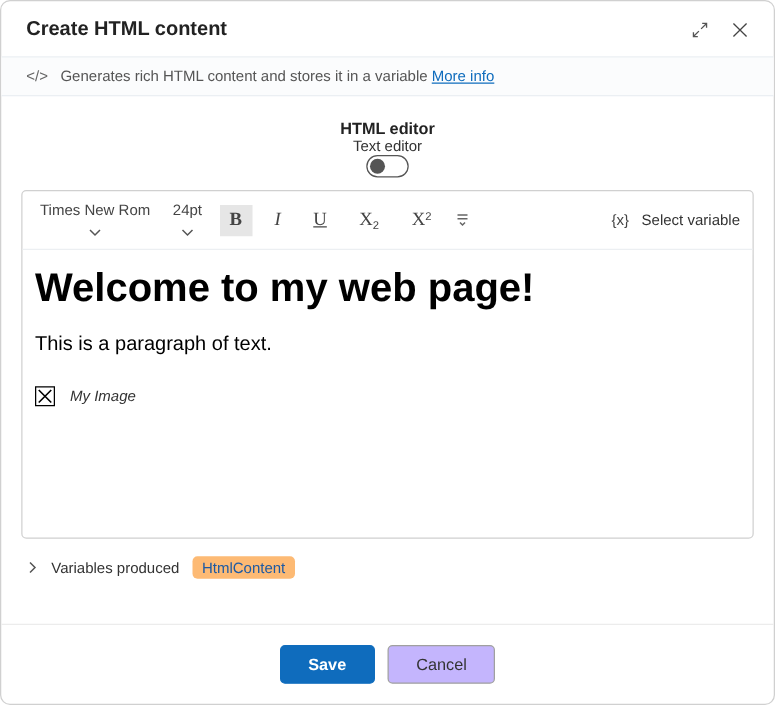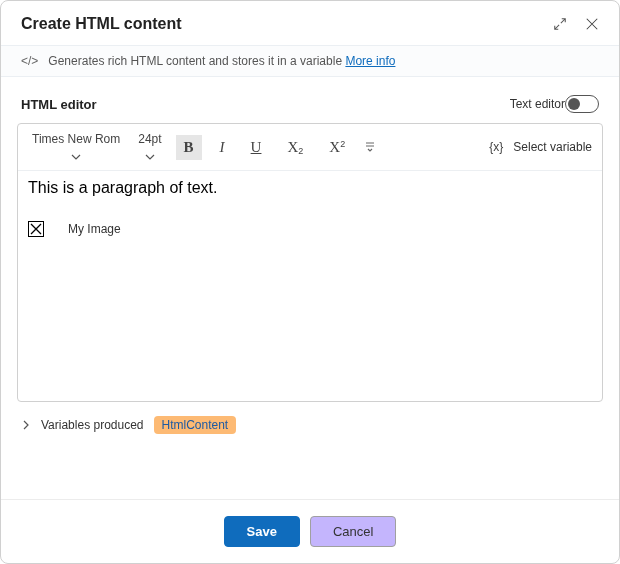--- a/index.html
+++ b/index.html
@@ -7,21 +7,21 @@
 
     .header { display: flex; align-items: center; padding: 14px 20px 12px; gap: 16px; }
     .header-title { font-size: 16px; font-weight: 600; color: #222; flex: 1; }
     .header-icons { display: flex; gap: 18px; }
     .header-icon { width: 14px; height: 14px; cursor: pointer; }
 
     .info-banner { display: flex; align-items: center; padding: 8px 20px; background: #fbfcfd; border-top:1px solid #ebeff3; border-bottom:1px solid #ebeff3; font-size: 12px; color: #555; gap: 10px; }
     .info-banner .code-icon { color:#666; font-size:12px; }
     .info-banner a { color: #0f6cbd; text-decoration: underline; }
 
-    .editor-header { display:flex; align-items:center; padding: 18px 20px 10px; }
+    .editor-header { display:flex; align-items:center; padding: 18px 20px 10px; flex-direction: column; }
     .editor-header-label { font-size: 13px; font-weight: 600; color:#222; flex:1; }
     .text-editor-label { font-size: 12px; color:#333; margin-right: 0; }
     .toggle { width: 34px; height: 18px; border: 1px solid #555; border-radius: 9px; position: relative; background:#fff; cursor:pointer;}
     .toggle .knob { width: 12px; height: 12px; background:#555; border-radius:50%; position:absolute; left:2px; top:2px; }
 
     .editor-box { margin: 0 16px; border: 1px solid #d0d0d0; border-radius: 4px; }
 
     .toolbar { display:flex; align-items:center; gap:10px; padding: 6px 10px; border-bottom:1px solid #eceff2; font-size:12px; color:#444; }
     .toolbar-dd { display:flex; align-items:center; gap:6px; padding:2px 4px; cursor:pointer;flex-direction:column; }
     .toolbar-dd .chev { width:10px; height:10px; }
@@ -33,21 +33,21 @@
     .tb-sup { display:flex; align-items:flex-start; }
     .subsup-small { font-size:9px; }
     .tb-more { padding:0 2px; cursor:pointer; color:#666;}
     .spacer { flex:1; }
     .varx { font-size:12px; color:#444; cursor:pointer; }
     .sel-var { font-size:12px; color:#333; cursor:pointer; }
 
     .canvas { padding: 8px 10px 40px; font-family: "Times New Roman", serif; min-height: 230px; }
     .canvas h1 { font-size: 32px; font-weight: bold; color:#000; margin: 4px 0 18px; }
     .canvas p { font-size: 16px; color:#000; margin-bottom: 24px; }
-    .img-placeholder { display:flex; align-items:center; gap:24px; font-family:"Segoe UI"; font-size:12px; color:#333; }
+    .img-placeholder { display:flex; align-items:center; gap:12px; font-family:"Segoe UI"; font-size:12px; color:#333;font-style:italic; }
     .img-icon { width:16px; height:16px; border:1.5px solid #000; display:flex; align-items:center; justify-content:center; }
     .img-icon svg { width:12px; height:12px; }
 
     .vars-row { display:flex; align-items:center; gap:10px; padding: 14px 20px; font-size:12px; color:#333; }
     .vars-row .chev { transform:rotate(-90deg); width:10px; height:10px; }
     .var-tag { background:#fdba74; color:#1d5aa3; padding:2px 8px; border-radius:4px; font-size:12px; }
 
     .footer { margin-top:auto; display:flex; justify-content:center; gap:10px; padding: 16px 20px; border-top:1px solid #ececec; }
     .btn { padding: 7px 22px; font-size:13px; border-radius:4px; cursor:pointer; }
     .btn-primary { background:#0f6cbd; color:#fff; border:1px solid #0f6cbd; font-weight:600; }
@@ -106,20 +106,21 @@
     <div class="tb-more">
        <svg width="10" height="14" viewBox="0 0 10 14" stroke="#666" stroke-width="1.2" fill="none">
           <path d="M1 4h8M1 7h8M3 10l2 2 2-2"></path>
         </svg>
     </div>
     <div class="spacer"></div>
     <div class="varx">{x}</div>
     <div class="sel-var">Select variable</div>
   </div>
   <div class="canvas">
+    <h1>Welcome to my web page!</h1>
     <p>This is a paragraph of text.</p>
     <div class="img-placeholder">
       <div class="img-icon">
         <svg viewBox="0 0 12 12" stroke="#000" stroke-width="1.3" fill="none">
             <path d="M1 1l10 10M11 1L1 11"></path>
           </svg>
       </div>
       <span>My Image</span>
     </div>
   </div>

